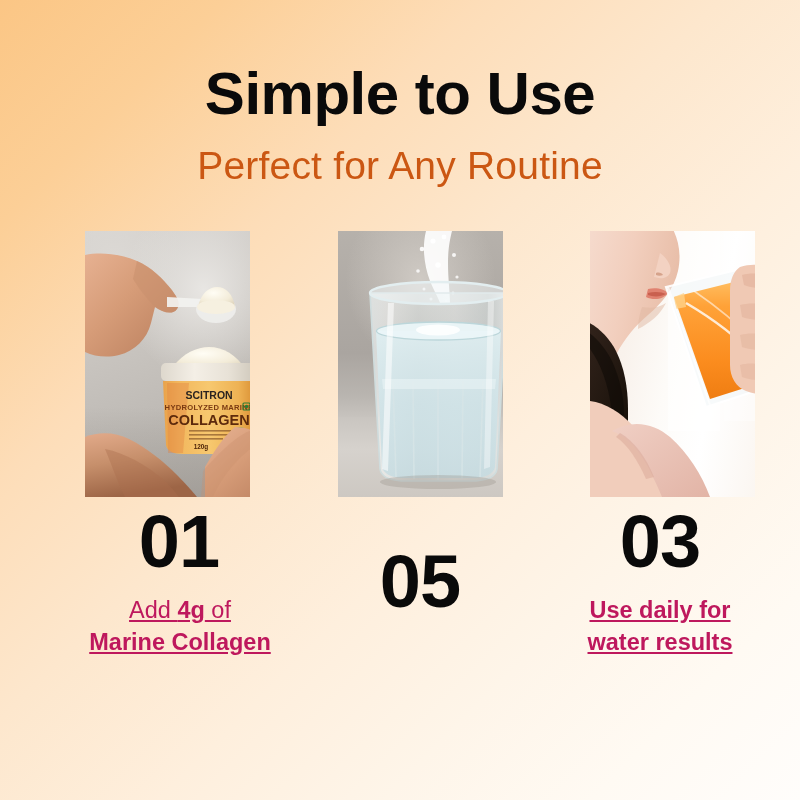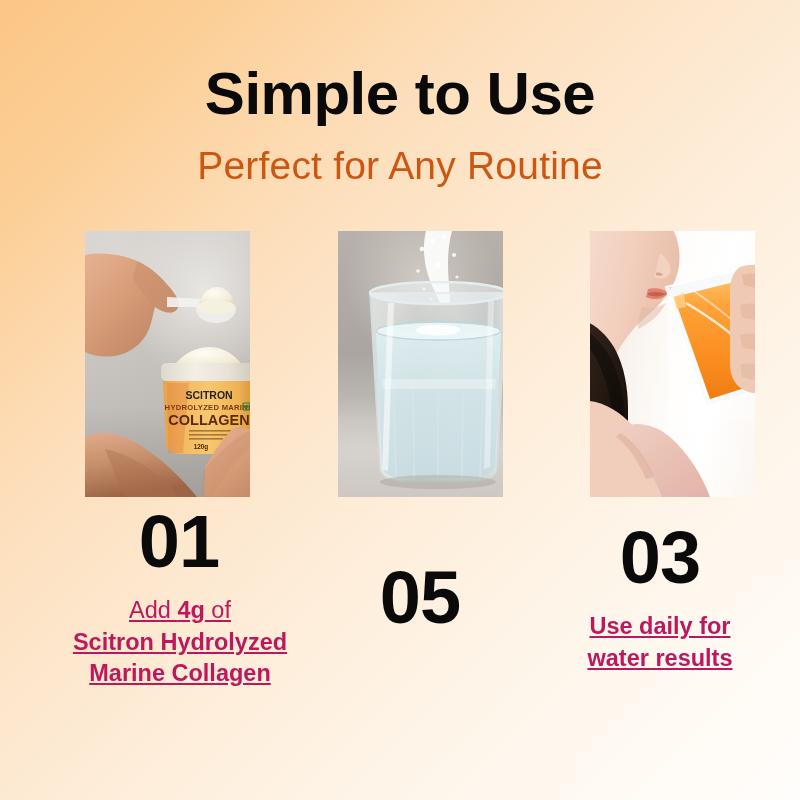--- a/index.html
+++ b/index.html
@@ -342,21 +342,20 @@
     </svg>
   </div>
 </div>
 
 <div class="steps">
 
   <div class="step step1">
     <div class="step-num">01</div>
     <div class="step-cap">
       <div><span>Add </span><b>4g</b><span> of</span></div>
-      <div class="cap-bold">Scitron Hydrolyzed</div>
       <div class="cap-bold">Marine Collagen</div>
     </div>
   </div>
 
   <div class="step step2">
     <div class="step-num">05</div>
   </div>
 
   <div class="step step3">
     <div class="step-num">03</div>

